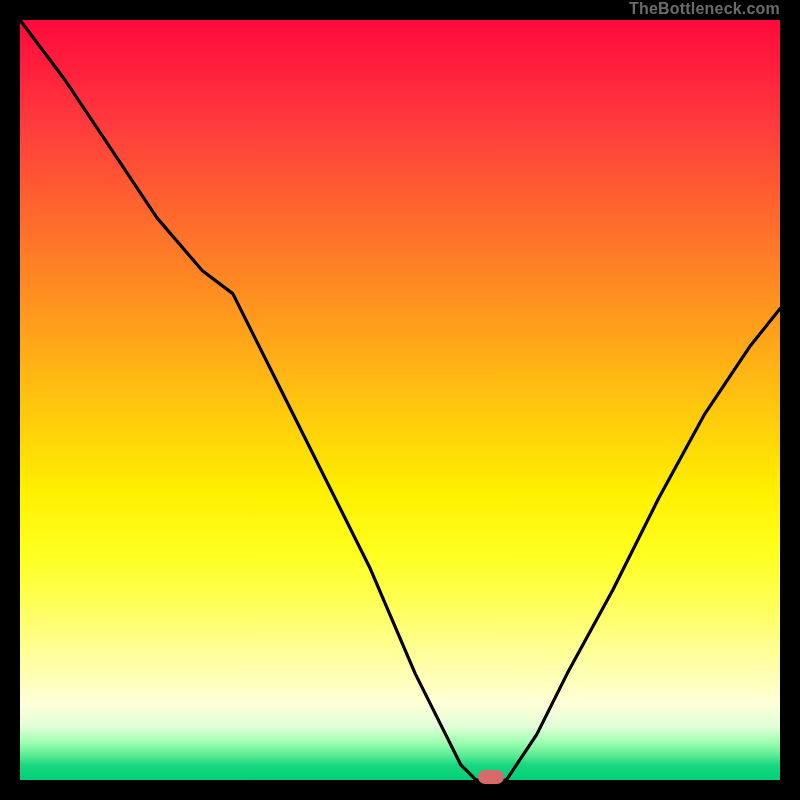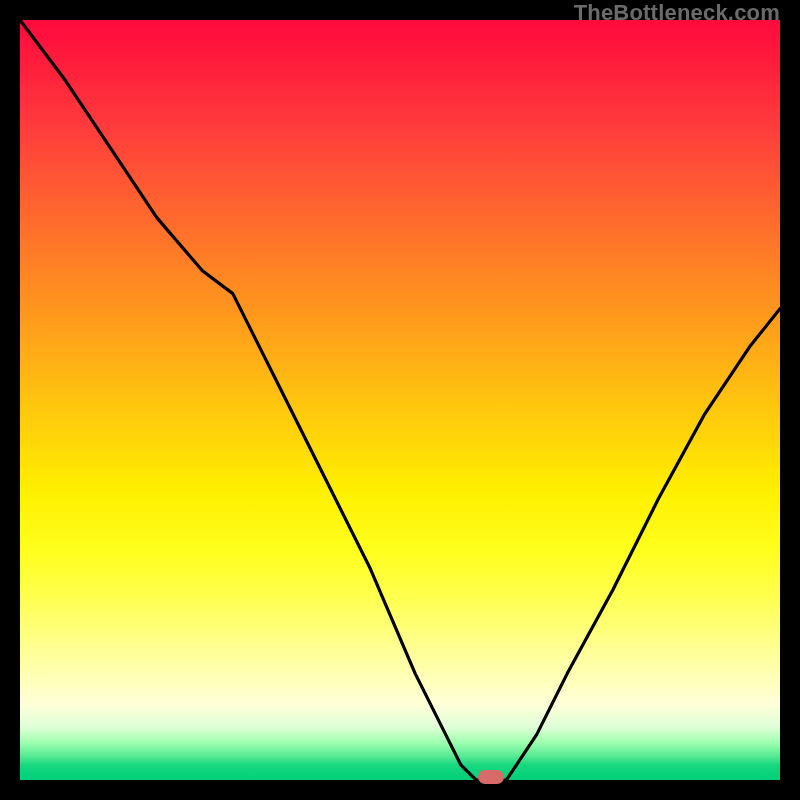--- a/index.html
+++ b/index.html
@@ -49,21 +49,21 @@
     left: 0;
     top: 0;
     width: 760px;
     height: 760px;
   }
   .watermark {
     position: absolute;
     top: 0px;
     right: 20px;
     font-family: Arial, Helvetica, sans-serif;
-    font-size: 22px;
+    font-size: 16px;
     font-weight: 600;
     color: #6b6b6b;
     letter-spacing: 0.2px;
   }
   .marker {
     position: absolute;
     width: 26px;
     height: 14px;
     border-radius: 7px;
     background: #d86a6a;

